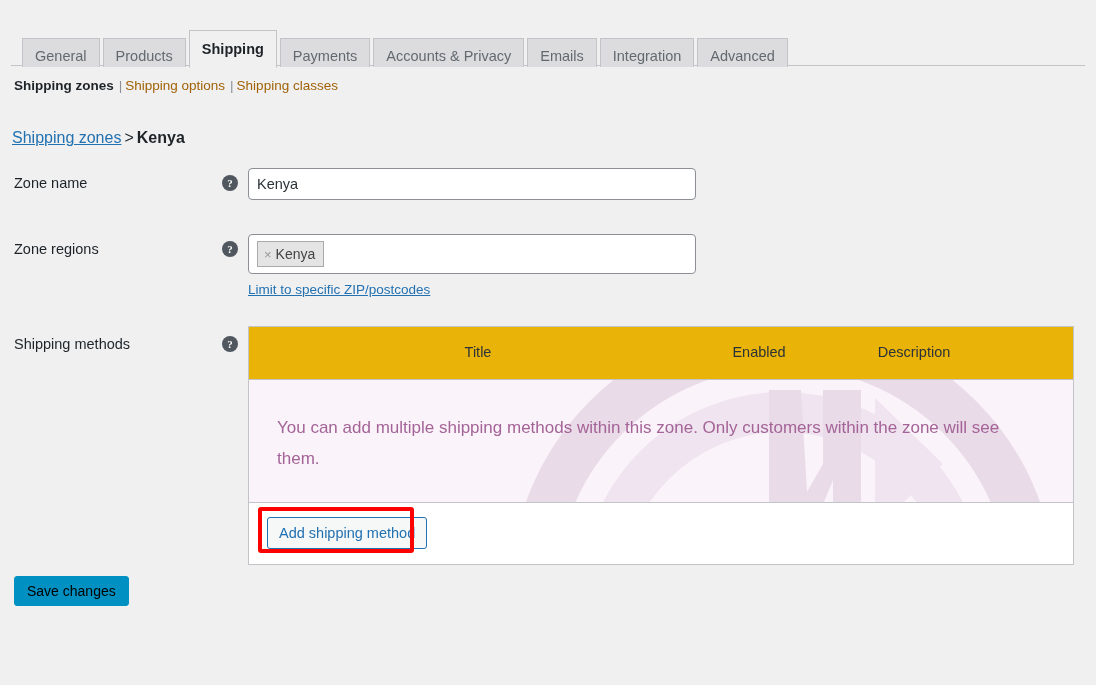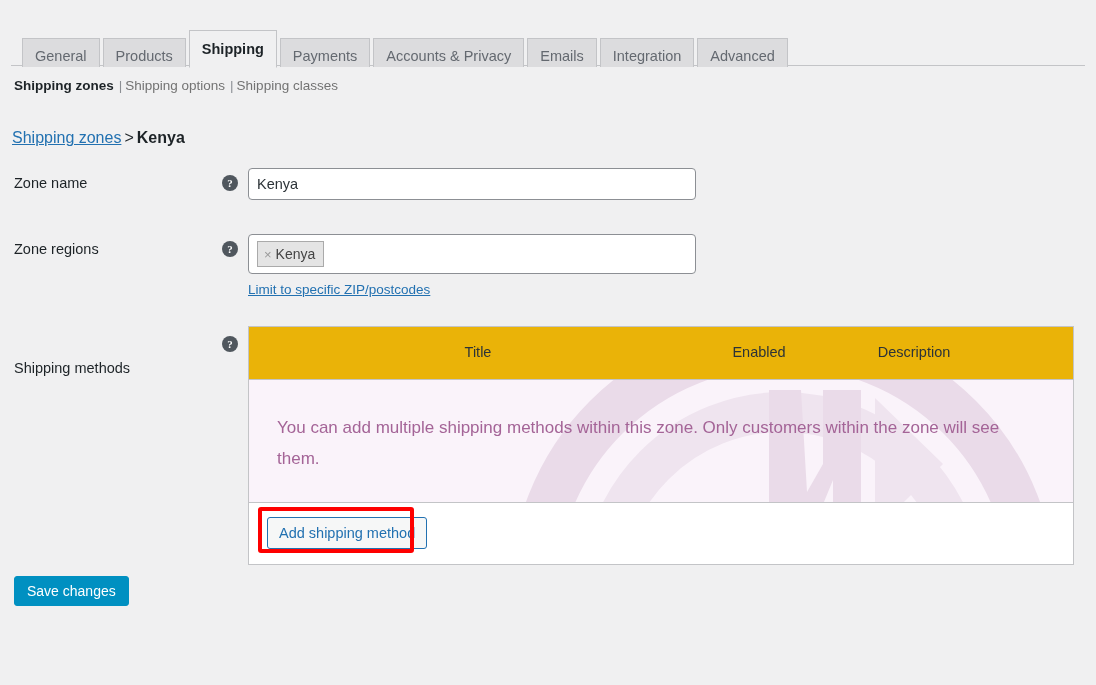--- a/index.html
+++ b/index.html
@@ -68,21 +68,21 @@
   
   .subsubsub {
     position: absolute;
     left: 14px;
     top: 77px;
     font-size: 13.5px;
     line-height: 18px;
     white-space: nowrap;
   }
   .subsubsub .item {
-    color: #737373;
+    color: #a16207;
     text-decoration: none;
     cursor: pointer;
   }
   .subsubsub .item.current {
     color: #1d2327;
     font-weight: bold;
     cursor: default;
   }
   .subsubsub .sep {
     color: #8c8f94;
@@ -285,21 +285,21 @@
     position: absolute;
     left: 14px;
     top: 576px;
     box-sizing: border-box;
     height: 30px;
     line-height: 28px;
     padding: 0 12px;
     background: #0090c1;
     border: 1px solid #0090c1;
     border-radius: 3px;
-    color: #ffffff;
+    color: #000000;
     font-family: "Liberation Sans", sans-serif;
     font-size: 14px;
     cursor: pointer;
     white-space: nowrap;
   }
 </style>
 </head>
 <body>
 
 <nav class="nav-tab-wrapper">
@@ -319,21 +319,21 @@
 <div class="form-row" style="top:234px;height:70px;">
   <label class="form-label" style="top:7px;">Zone regions</label>
   <span class="help-tip" style="left:222px;top:7px;">?</span>
   <div class="select-box" style="left:248px;top:0px;width:448px;height:40px;">
     <span class="token"><span class="token-x">×</span><span>Kenya</span></span>
   </div>
   <a class="inline-link" style="left:248px;top:48px;">Limit to specific ZIP/postcodes</a>
 </div>
 
 <div class="form-row" style="top:336px;height:20px;">
-  <label class="form-label" style="top:0px;margin-top:24px;">Shipping methods</label>
+  <label class="form-label" style="top:0px;">Shipping methods</label>
   <span class="help-tip" style="left:222px;top:0px;">?</span>
 </div>
 
 <div class="wc-shipping-zone-methods">
   <div class="zone-thead">
     <span class="zone-th" style="left:229px;">Title</span>
     <span class="zone-th" style="left:510px;">Enabled</span>
     <span class="zone-th" style="left:665px;">Description</span>
   </div>
 

